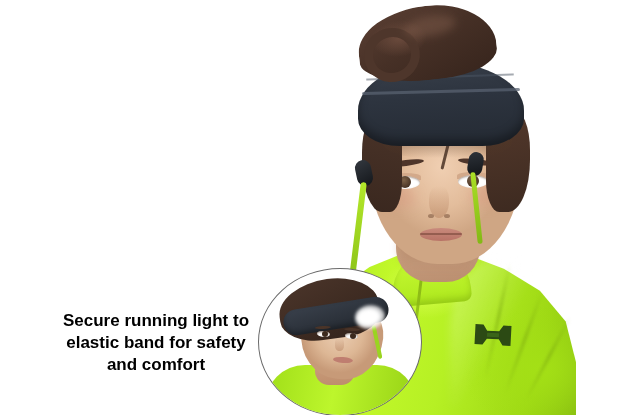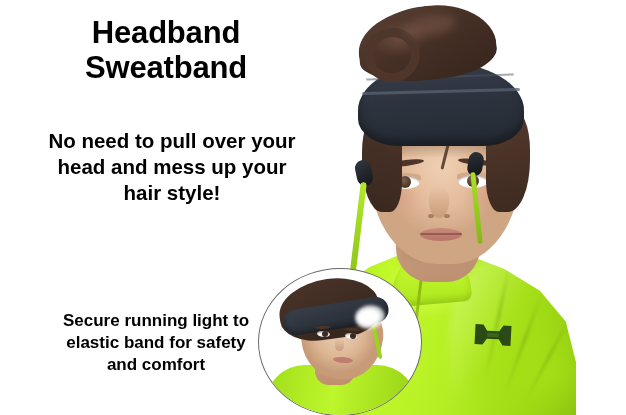--- a/index.html
+++ b/index.html
@@ -295,26 +295,21 @@
   .ins-lips { position: absolute; left: 74px; top: 88px; width: 20px; height: 6px;
     background: #bf7e70; border-radius: 50%; transform: rotate(5deg); }
   .ins-cord { position: absolute; left: 116px; top: 56px; width: 4px; height: 34px;
     background: #9ad420; border-radius: 3px; transform: rotate(-12deg); }
 </style>
 </head>
 <body>
 
 <div id="stage">
 
-  <div class="txt" id="title-text">Headband
-Sweatband</div>
-
-  <div class="txt" id="benefit-text">No need to pull over your
-head and mess up your
-hair style!</div>
+
 
 
   <div class="txt" id="light-text">Secure running light to
 elastic band for safety
 and comfort</div>
 
   <div id="photo">
 
     <div class="jacket"></div>
     <div class="jacket-sheen"></div>

